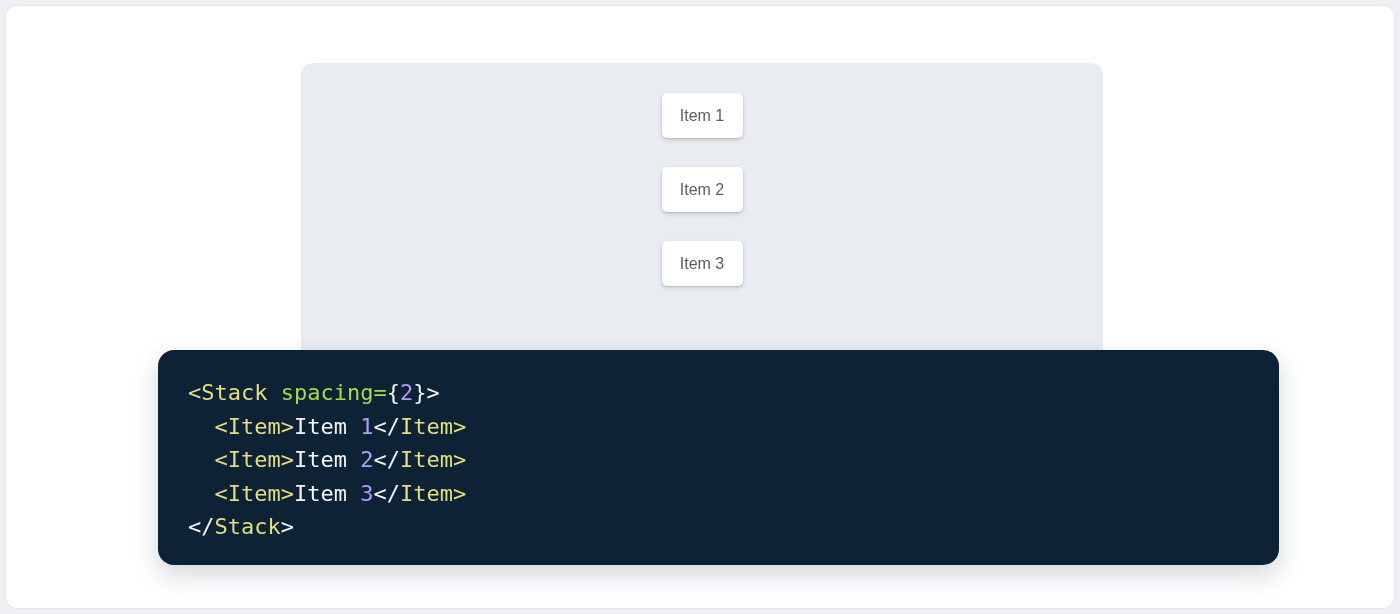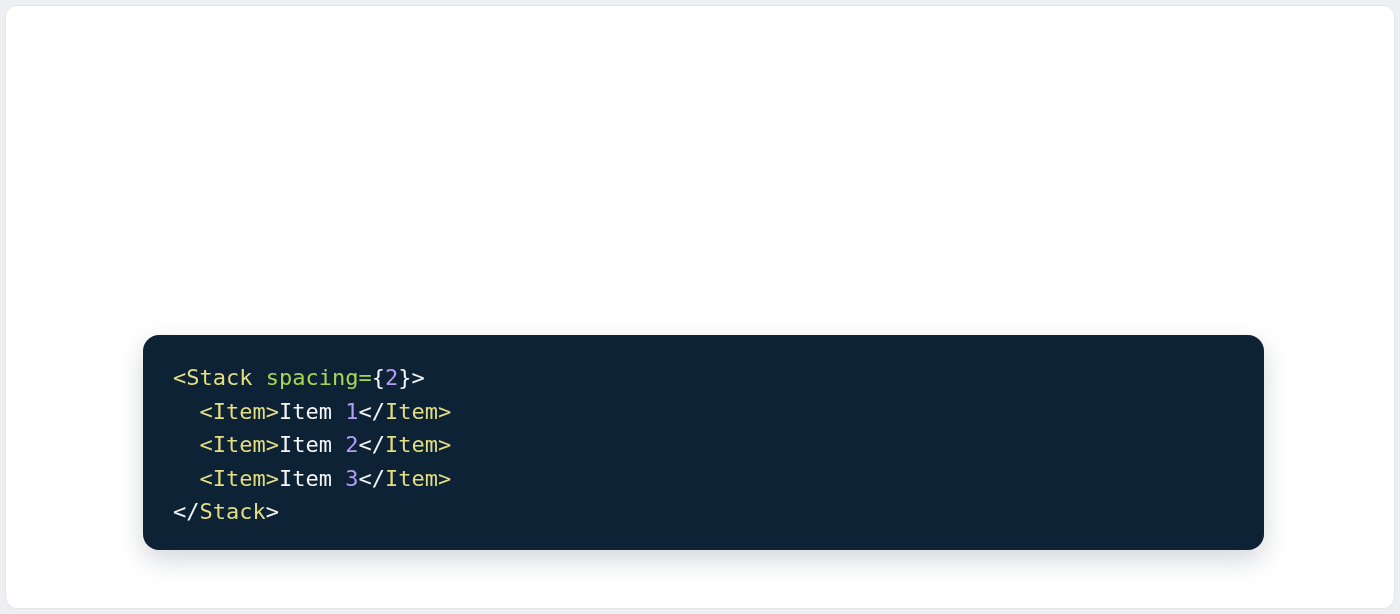--- a/index.html
+++ b/index.html
@@ -53,41 +53,48 @@
     display: flex;
     align-items: center;
     justify-content: center;
     font-size: 16px;
     color: var(--item-text);
   }
   .code-block {
     position: absolute;
     left: 136px; top: 328px;
     width: 1121px; height: 215px;
-    margin: 1px;
+    margin: 16px;
     padding: 26px 30px;
     background: var(--code-background);
     border-radius: 16px;
     box-shadow: 0 10px 26px rgba(15, 30, 60, 0.18);
     font-family: "DejaVu Sans Mono", "Liberation Mono", monospace;
     font-size: 22px;
     line-height: 33.6px;
     white-space: pre;
     color: var(--code-plain);
   }
   .tok-plain  { color: var(--code-plain); }
   .tok-tag    { color: var(--code-tag); }
   .tok-attr   { color: var(--code-attr); }
   .tok-number { color: var(--code-number); }
 </style>
 </head>
 <body>
 
 <div class="page">
 
+  <div class="demo-panel">
+    <div class="stack">
+      <div class="stack-item">Item 1</div>
+      <div class="stack-item">Item 2</div>
+      <div class="stack-item">Item 3</div>
+    </div>
+  </div>
 
   <pre class="code-block" id="code"><span class="tok-tag">&lt;Stack</span><span class="tok-plain"> </span><span class="tok-attr">spacing</span><span class="tok-attr">=</span><span class="tok-plain">{</span><span class="tok-number">2</span><span class="tok-plain">}</span><span class="tok-plain">&gt;</span>
 <span class="tok-plain">  </span><span class="tok-tag">&lt;Item&gt;</span><span class="tok-plain">Item </span><span class="tok-number">1</span><span class="tok-plain">&lt;/</span><span class="tok-tag">Item&gt;</span>
 <span class="tok-plain">  </span><span class="tok-tag">&lt;Item&gt;</span><span class="tok-plain">Item </span><span class="tok-number">2</span><span class="tok-plain">&lt;/</span><span class="tok-tag">Item&gt;</span>
 <span class="tok-plain">  </span><span class="tok-tag">&lt;Item&gt;</span><span class="tok-plain">Item </span><span class="tok-number">3</span><span class="tok-plain">&lt;/</span><span class="tok-tag">Item&gt;</span>
 <span class="tok-plain">&lt;/</span><span class="tok-tag">Stack</span><span class="tok-plain">&gt;</span></pre>
 
 </div>
 
 </body></html>

